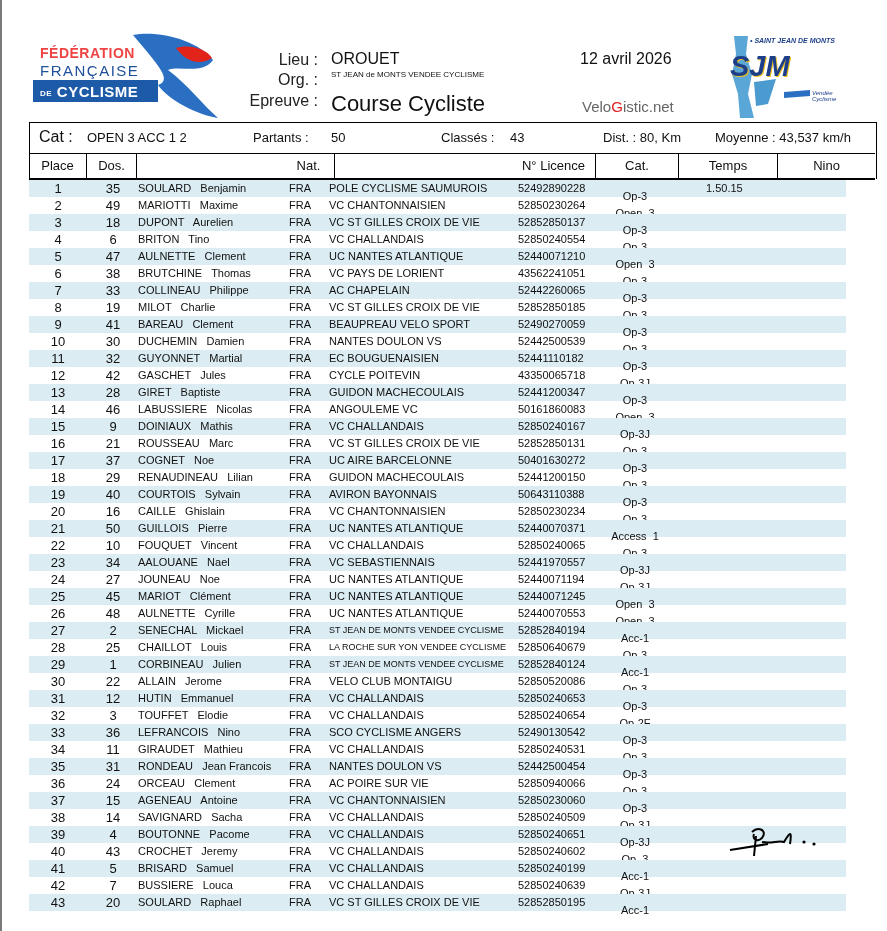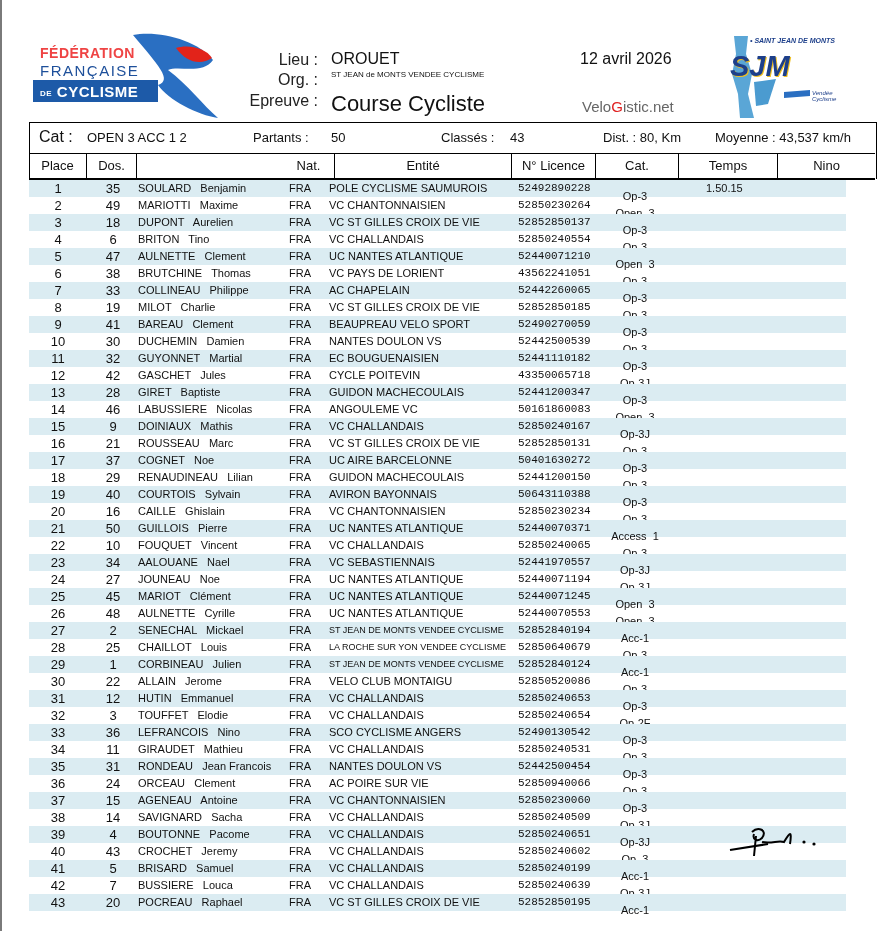--- a/index.html
+++ b/index.html
@@ -27,21 +27,21 @@
   .rows { position:absolute; left:29px; top:180px; width:817px; }
   .row { position:relative; height:17px; font-size:11px; line-height:17px; }
   .row.alt { background:#dbecf2; }
   .row span { position:absolute; top:0; white-space:nowrap; }
   .c-place { left:0; width:58px; text-align:center; font-size:13px; }
   .c-dos { left:60px; width:48px; text-align:center; font-size:13px; }
   .c-name { left:109px; }
   .c-nat { left:260px; }
   .c-ent { left:300px; }
   .c-ent.small { font-size:9px; }
-  .c-lic { left:489px;font-family:Liberation Mono, monospace; }
+  .c-lic { left:489px; }
   .c-cat { left:576px; width:60px; text-align:center;margin-top:8px; }
   .c-time { left:677px; }
   .sig { position:absolute; left:728px; top:822px; width:100px; height:36px; }
 </style>
 </head>
 <body>
 
 <div class="leftbar"></div>
 
 <div class="ffc-logo">
@@ -84,21 +84,20 @@
   <span class="info" style="left:412px;text-align:right;">Classés :</span>
   <span class="info" style="left:481px;">43</span>
   <span class="info" style="left:565px;margin-left:9px;">Dist. : 80, Km</span>
   <span class="info" style="left:686px;">Moyenne : 43,537 km/h</span>
 </div>
 
 <div class="hdr">
   <div class="hcell" style="left:0;width:58px;">Place</div>
   <div class="hcell" style="left:58px;width:50px;">Dos.</div>
   <div class="hcell" style="left:254px;width:52px;">Nat.</div>
-  <div class="hcell" style="left:306px;width:177px;">Entité</div>
   <div class="hcell" style="left:483px;width:84px;">N° Licence</div>
   <div class="hcell" style="left:567px;width:83px;">Cat.</div>
   <div class="hcell" style="left:650px;width:99px;">Temps</div>
   <div class="hcell" style="left:749px;width:97px;border-right:none;">Nino</div>
 </div>
 
 <div class="rows" id="rows">
     <div class="row alt">
       <span class="c-place">1</span>
       <span class="c-dos">35</span>
@@ -515,21 +514,21 @@
       <span class="c-name" style="white-space:pre">BUSSIERE   Louca</span>
       <span class="c-nat">FRA</span>
       <span class="c-ent">VC CHALLANDAIS</span>
       <span class="c-lic">52850240639</span>
       <span class="c-cat" style="white-space:pre">Op-3J</span>
       <span class="c-time"></span>
     </div>
     <div class="row alt">
       <span class="c-place">43</span>
       <span class="c-dos">20</span>
-      <span class="c-name" style="white-space:pre">POCREAU   Raphael</span>
+      <span class="c-name" style="white-space:pre">SOULARD   Raphael</span>
       <span class="c-nat">FRA</span>
       <span class="c-ent">VC ST GILLES CROIX DE VIE</span>
       <span class="c-lic">52852850195</span>
       <span class="c-cat" style="white-space:pre">Acc-1</span>
       <span class="c-time"></span>
     </div>
   </div>
 
 <svg class="sig" viewBox="0 0 100 36">
   <path d="M2 28 L40 22" stroke="#000" stroke-width="2.2" fill="none"></path>

